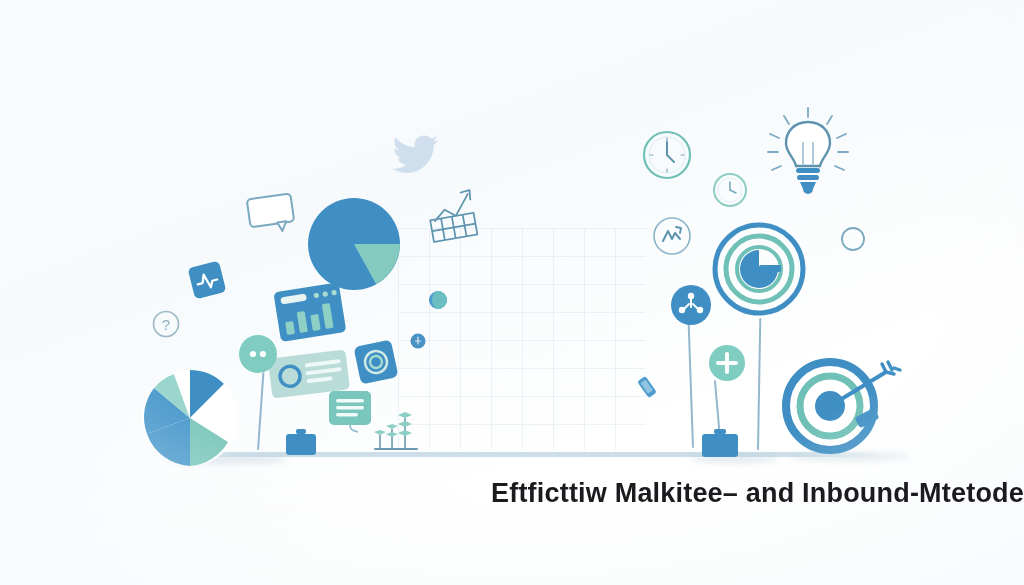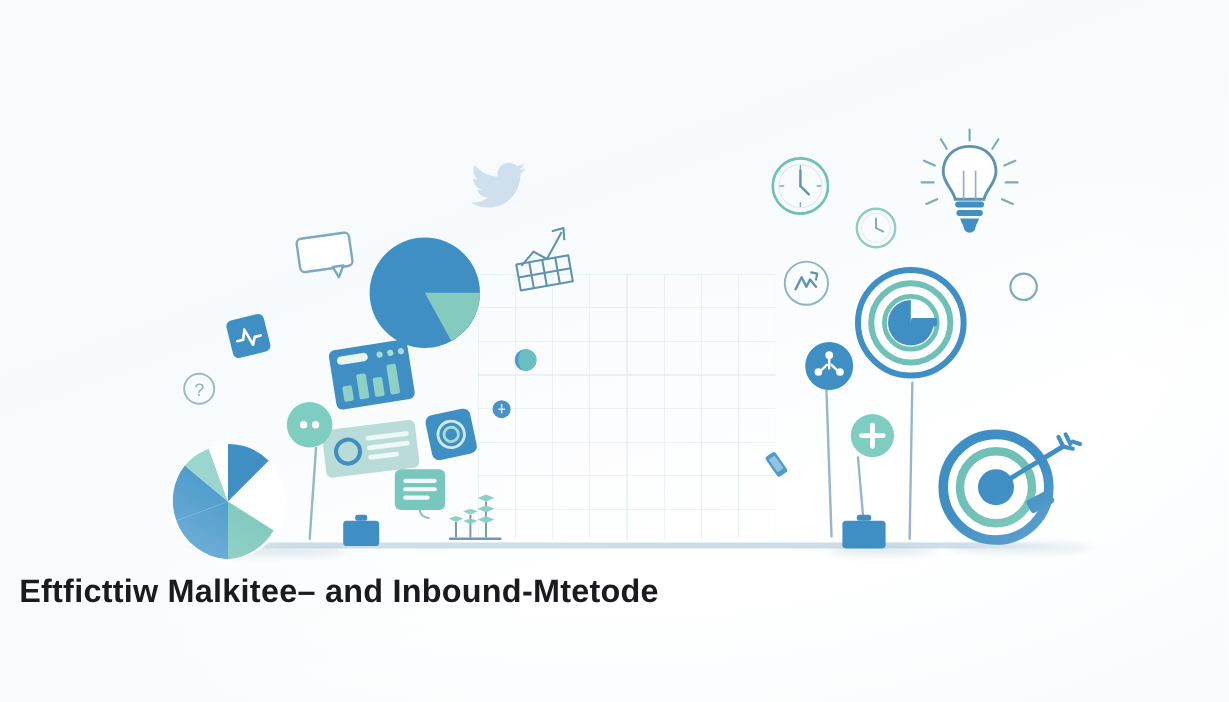--- a/index.html
+++ b/index.html
@@ -11,21 +11,21 @@
     background:radial-gradient(ellipse 75% 70% at 50% 45%, rgba(255,255,255,0) 55%, rgba(246,250,252,.75) 100%);}
   #grid-panel{left:398px;top:228px;width:248px;height:222px;opacity:.5;
     background:
       repeating-linear-gradient(to right, rgba(190,214,228,.55) 0 1px, rgba(0,0,0,0) 1px 31px),
       repeating-linear-gradient(to bottom, rgba(190,214,228,.55) 0 1px, rgba(0,0,0,0) 1px 28px),
       linear-gradient(180deg,#fafcfe,#ffffff);}
   #ground{left:150px;top:452px;width:730px;height:5px;
     background:linear-gradient(90deg,rgba(205,222,233,0) 0%,rgba(198,217,230,.85) 12%,rgba(198,217,230,.9) 88%,rgba(205,222,233,0) 100%);
     border-radius:3px;}
   .shadow{border-radius:50%;background:rgba(176,199,214,.38);filter:blur(3px);}
-  .caption{left:0;right:0;top:478px;text-align:left;color:#1b1b1f;
+  .caption{left:0;right:0;top:478px;text-align:right;color:#1b1b1f;
     font-size:27px;font-weight:700;letter-spacing:.2px;padding-left:16px;}
   .stem{background:#94b7cd;width:2px;border-radius:1px;transform-origin:bottom center;}
   svg{display:block;overflow:visible;}
 </style>
 </head>
 <body>
 
 <div id="stage">
 
   <div class="abs" id="grid-panel"></div>

